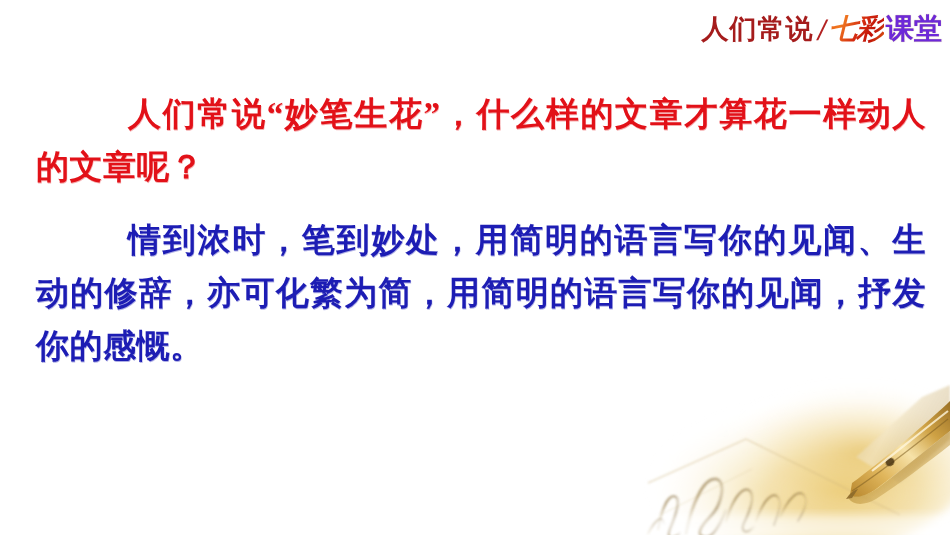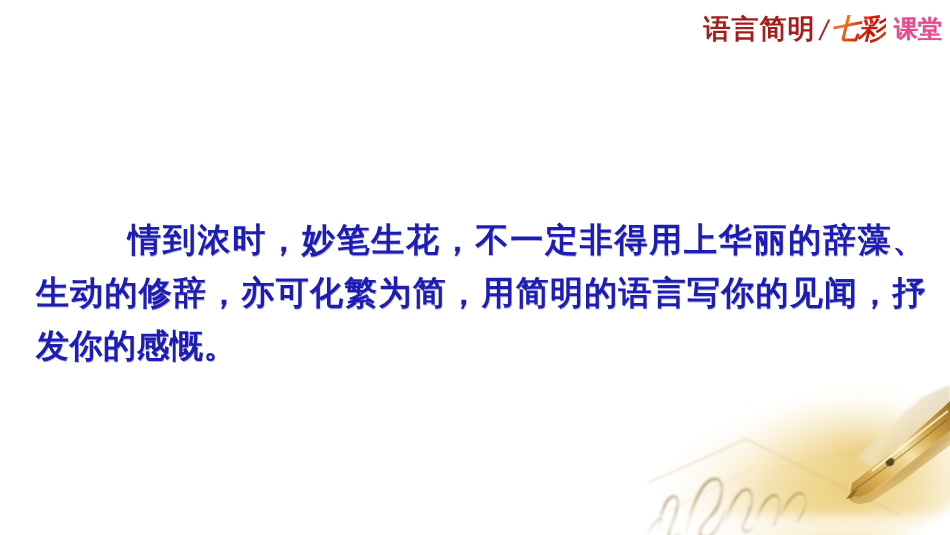--- a/index.html
+++ b/index.html
@@ -53,25 +53,25 @@
     -webkit-background-clip: text;
     background-clip: text;
     color: transparent;
     -webkit-text-fill-color: transparent;
     text-shadow: none;
     padding: 0 1px;
     letter-spacing: -1px;
   }
   #logo-ketang {
     font-family: "Liberation Serif", "DejaVu Serif", serif;
-    font-size: 24px;
-    font-weight: bold;
-    color: #ec4899;
-    line-height: 1;
-    margin-left: 8px;
+    font-size: 28px;
+    font-weight: bold;
+    color: #6d28d9;
+    line-height: 1;
+    margin-left: 2px;
     letter-spacing: 0px;
     text-shadow: 0 0 1px rgba(120,60,30,0.55);
   }
 
   
   .para {
     position: absolute;
     left: 36px;
     width: 890px;
     font-family: "Liberation Serif", "DejaVu Serif", serif;
@@ -104,28 +104,29 @@
     pointer-events: none;
   }
   #pen-art svg { display: block; width: 100%; height: 100%; }
 </style>
 </head>
 <body>
 
 <div id="slide">
 
   <div id="logo">
-    <span id="logo-main">语言简明</span>
+    <span id="logo-main">人们常说</span>
     <span id="logo-slash">/</span>
     <span id="logo-qicai">七彩</span>
     <span id="logo-ketang">课堂</span>
   </div>
 
-
-  <div id="para-blue" class="para">情到浓时，妙笔生花，不一定非得用上华丽的辞藻、生动的修辞，亦可化繁为简，用简明的语言写你的见闻，抒发你的感慨。</div>
+  <div id="para-red" class="para">人们常说“妙笔生花”，什么样的文章才算花一样动人的文章呢？</div>
+
+  <div id="para-blue" class="para">情到浓时，笔到妙处，用简明的语言写你的见闻、生动的修辞，亦可化繁为简，用简明的语言写你的见闻，抒发你的感慨。</div>
 
   <div id="pen-art">
     <svg viewBox="0 0 350 170" xmlns="http://www.w3.org/2000/svg">
       <defs>
         <radialGradient id="glowPaper" cx="62%" cy="62%" r="62%">
           <stop offset="0%" stop-color="#e9c463" stop-opacity="0.92"></stop>
           <stop offset="38%" stop-color="#efd489" stop-opacity="0.70"></stop>
           <stop offset="68%" stop-color="#f7e8bf" stop-opacity="0.34"></stop>
           <stop offset="100%" stop-color="#ffffff" stop-opacity="0"></stop>
         </radialGradient>

